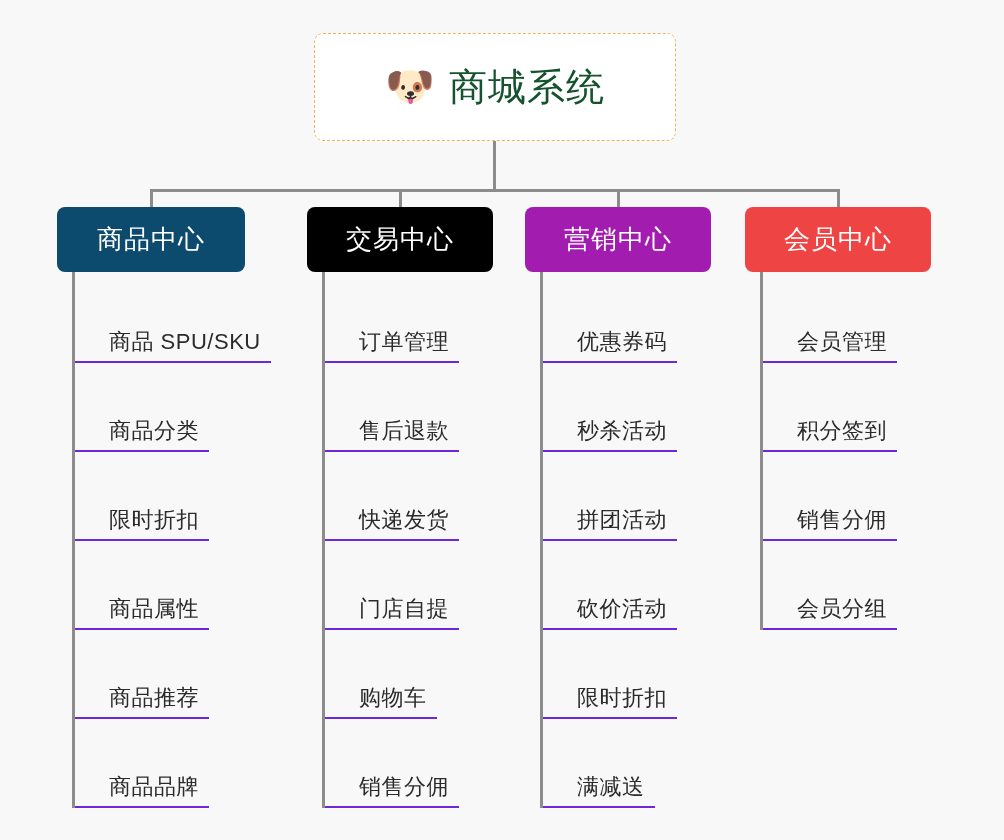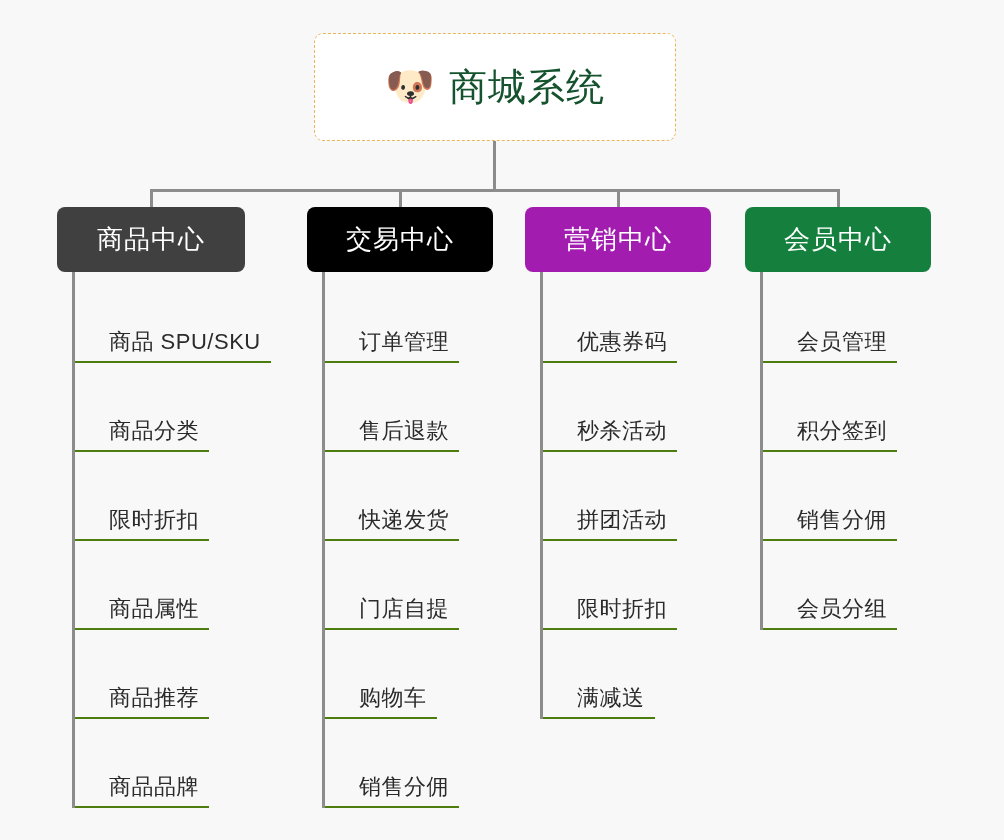--- a/index.html
+++ b/index.html
@@ -118,21 +118,21 @@
   }
   .leaf-item {
     position: relative;
     height: 89px;
     display: flex;
     align-items: flex-end;
   }
   .leaf-underline {
     display: inline-block;
     padding: 0 10px 4px 34px;
-    border-bottom: 2px solid #4d7c0f;
+    border-bottom: 2px solid #6d28d9;
     white-space: nowrap;
   }
   .leaf-label {
     font-size: 22px;
     color: #2b2b2b;
     letter-spacing: 0.5px;
   }
 </style>
 </head>
 <body>
@@ -147,21 +147,21 @@
   <div class="conn conn-v-root"></div>
   <div class="conn conn-h-bus"></div>
   <div class="conn conn-drop c0"></div>
   <div class="conn conn-drop c1"></div>
   <div class="conn conn-drop c2"></div>
   <div class="conn conn-drop c3"></div>
 
   <div class="columns">
 
     <div class="column col0">
-      <div class="cat-box" style="background:#404040">
+      <div class="cat-box" style="background:#0c4a6e">
         <span>商品中心</span>
       </div>
       <div class="leaf-list">
         <div class="leaf-item">
             <span class="leaf-underline"><span class="leaf-label">商品 SPU/SKU</span></span>
           </div>
         <div class="leaf-item">
             <span class="leaf-underline"><span class="leaf-label">商品分类</span></span>
           </div>
         <div class="leaf-item">
@@ -213,30 +213,33 @@
         <div class="leaf-item">
             <span class="leaf-underline"><span class="leaf-label">优惠券码</span></span>
           </div>
         <div class="leaf-item">
             <span class="leaf-underline"><span class="leaf-label">秒杀活动</span></span>
           </div>
         <div class="leaf-item">
             <span class="leaf-underline"><span class="leaf-label">拼团活动</span></span>
           </div>
         <div class="leaf-item">
+            <span class="leaf-underline"><span class="leaf-label">砍价活动</span></span>
+          </div>
+        <div class="leaf-item">
             <span class="leaf-underline"><span class="leaf-label">限时折扣</span></span>
           </div>
         <div class="leaf-item">
             <span class="leaf-underline"><span class="leaf-label">满减送</span></span>
           </div>
       </div>
     </div>
 
     <div class="column col3">
-      <div class="cat-box" style="background:#15803d">
+      <div class="cat-box" style="background:#ef4444">
         <span>会员中心</span>
       </div>
       <div class="leaf-list">
         <div class="leaf-item">
             <span class="leaf-underline"><span class="leaf-label">会员管理</span></span>
           </div>
         <div class="leaf-item">
             <span class="leaf-underline"><span class="leaf-label">积分签到</span></span>
           </div>
         <div class="leaf-item">

